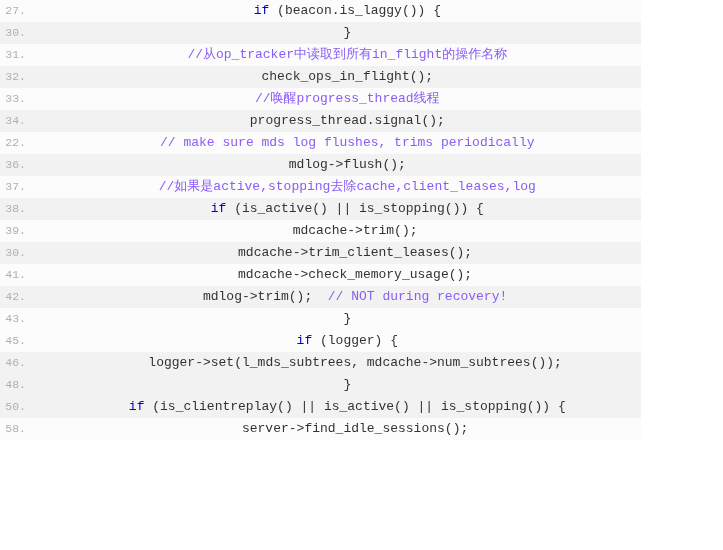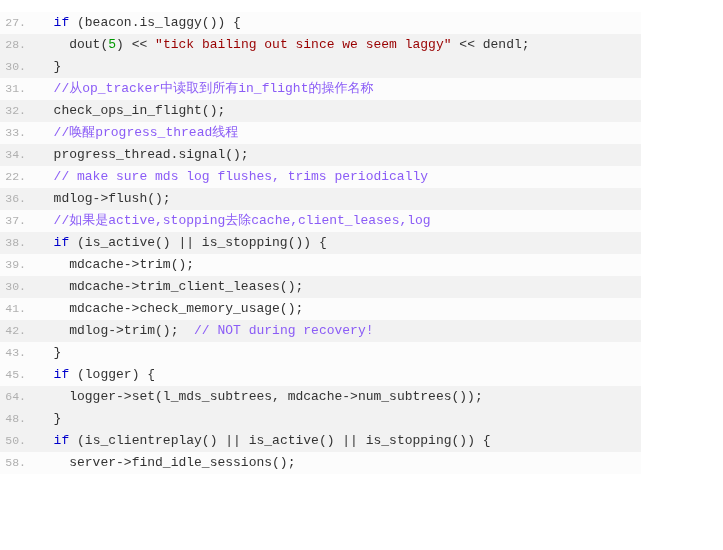--- a/index.html
+++ b/index.html
@@ -4,21 +4,20 @@
 <style>
   * { margin: 0; padding: 0; box-sizing: border-box; }
   body {
     font-family: Consolas, "Courier New", monospace;
     font-size: 13px;
     background: #fff;
     width: 723px;
   }
   .code-container {
     width: 641px;
-    margin-top: 12px;
   }
   .line {
     display: flex;
     align-items: flex-start;
     min-height: 22px;
     line-height: 22px;
   }
   .line.odd {
     background: #fcfcfc;
   }
@@ -32,38 +31,35 @@
     color: #b0b0b0;
     font-size: 11.5px;
     user-select: none;
     flex-shrink: 0;
   }
   .code {
     flex: 1;
     white-space: pre;
     color: #333;
     padding-left: 2px;
+    text-align: center;
   }
   .kw { color: #0000cc; }
   .num { color: #009900; }
   .str { color: #990000; }
   .cmt { color: #8b5cf6; }
   .fn { color: #333; }
 </style>
 </head>
 <body>
 
 <div class="code-container">
     <div class="line odd">
       <div class="gutter">27.</div>
       <div class="code"><span>  </span><span class="kw">if</span><span> (beacon.</span><span class="fn">is_laggy</span><span>()) {</span></div>
-    </div>
-    <div class="line even">
-      <div class="gutter">28.</div>
-      <div class="code"><span>    </span><span class="fn">dout</span><span>(</span><span class="num">5</span><span>) &lt;&lt; </span><span class="str">"tick bailing out since we seem laggy"</span><span> &lt;&lt; dendl;</span></div>
     </div>
     <div class="line even">
       <div class="gutter">30.</div>
       <div class="code"><span>  }</span></div>
     </div>
     <div class="line odd">
       <div class="gutter">31.</div>
       <div class="code"><span>  </span><span class="cmt">//从op_tracker中读取到所有in_flight的操作名称</span></div>
     </div>
     <div class="line even">
@@ -112,21 +108,21 @@
     </div>
     <div class="line odd">
       <div class="gutter">43.</div>
       <div class="code"><span>  }</span></div>
     </div>
     <div class="line odd">
       <div class="gutter">45.</div>
       <div class="code"><span>  </span><span class="kw">if</span><span> (logger) {</span></div>
     </div>
     <div class="line even">
-      <div class="gutter">64.</div>
+      <div class="gutter">46.</div>
       <div class="code"><span>    logger-&gt;</span><span class="fn">set</span><span>(l_mds_subtrees, mdcache-&gt;</span><span class="fn">num_subtrees</span><span>());</span></div>
     </div>
     <div class="line even">
       <div class="gutter">48.</div>
       <div class="code"><span>  }</span></div>
     </div>
     <div class="line even">
       <div class="gutter">50.</div>
       <div class="code"><span>  </span><span class="kw">if</span><span> (</span><span class="fn">is_clientreplay</span><span>() || </span><span class="fn">is_active</span><span>() || </span><span class="fn">is_stopping</span><span>()) {</span></div>
     </div>

